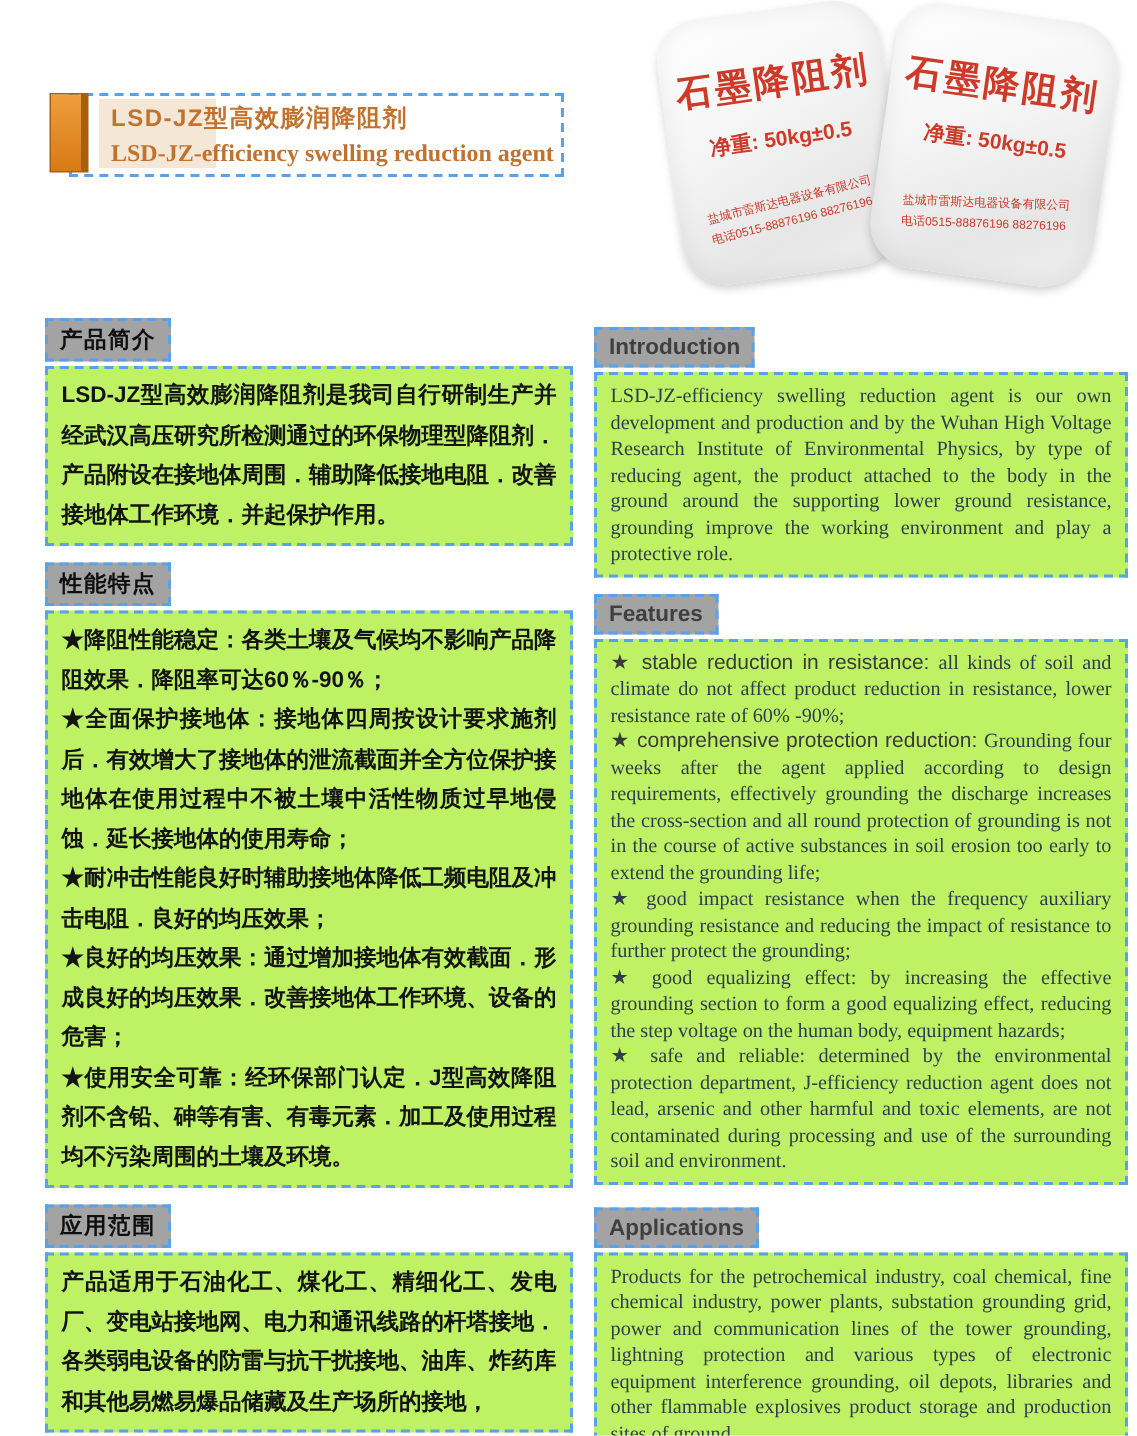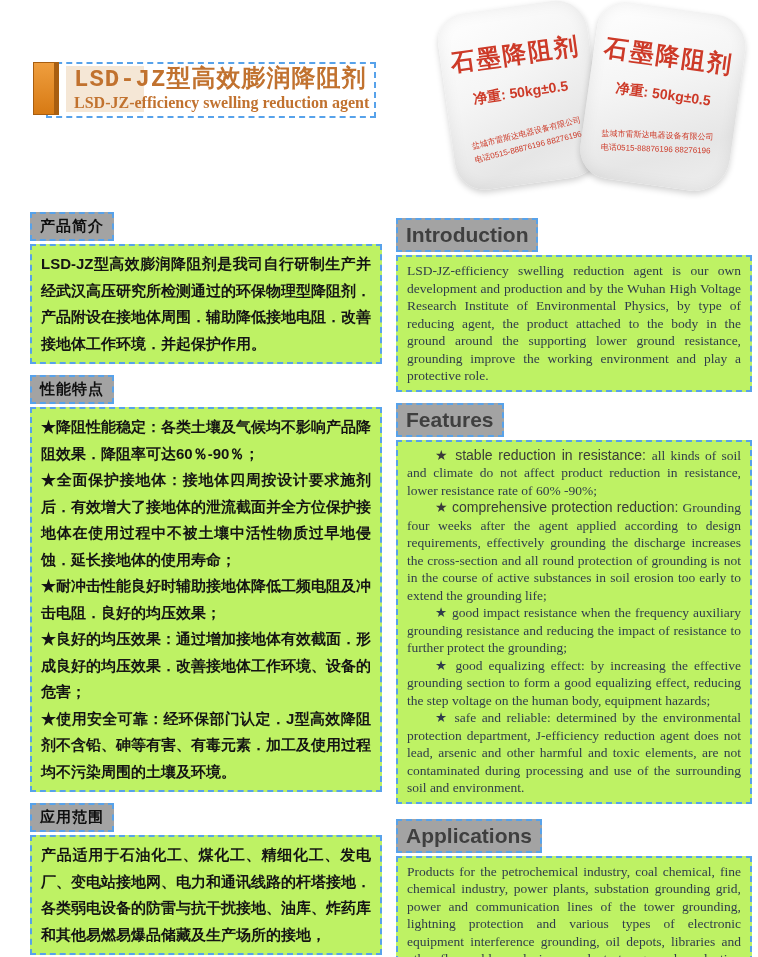--- a/index.html
+++ b/index.html
@@ -29,22 +29,22 @@
     background:#f5e7d6;z-index:1;
   }
   .header-accent-square{
     position:absolute;left:33px;top:62px;width:26px;height:53px;
     background:linear-gradient(180deg,#ef9e3e 0%,#d77a14 100%);
     border:1px solid #a85e10;border-right:5px solid #a85e10;
     z-index:3;
   }
   .page-title{
     position:relative;z-index:2;
-    font-size:24px;font-weight:bold;color:var(--orange);
-    letter-spacing:1px;line-height:26px;white-space:nowrap;font-family:Liberation Mono, monospace;
+    font-size:16px;font-weight:bold;color:var(--orange);
+    letter-spacing:1px;line-height:26px;white-space:nowrap;
   }
   .page-subtitle{
     position:relative;z-index:2;
     font-family:"Liberation Serif",serif;
     font-size:16px;font-weight:bold;color:var(--orange);
     line-height:20px;white-space:nowrap;
   }
 
   
   .photo{position:absolute;left:430px;top:0;width:328px;height:200px;}
@@ -67,40 +67,40 @@
   .col{position:absolute;}
   .col-left{left:30px;top:212px;width:352px;}
   .col-right{left:396px;top:218px;width:356px;}
 
   .sec-heading{
     display:inline-block;border:2px dashed var(--blue);
     background:#a3a3a3;padding:3px 8px;margin:0 0 3px 0;
     font-weight:bold;position:relative;z-index:2;
   }
   .sec-heading.cn{font-size:15px;color:#0f0f0f;letter-spacing:1px;}
-  .sec-heading.en{font-size:21px;color:#3f3f3f;font-family:"Liberation Sans",sans-serif;}
+  .sec-heading.en{font-size:15px;color:#3f3f3f;font-family:"Liberation Sans",sans-serif;}
 
   .sec-body{
     border:2px dashed var(--blue);background:#bef264;
     padding:5px 9px;margin:0 0 11px 0;text-align:justify;
   }
   .sec-body.cn{
     font-size:15px;font-weight:bold;color:var(--cn-text);
     line-height:26.5px;
   }
   .sec-body.en{
     font-family:"Liberation Serif",serif;
     font-size:13.5px;color:var(--en-text);line-height:17.5px;
   }
   .sec-body p{margin:0;}
   .gap-md{margin-bottom:11px;}
   .gap-lg{margin-bottom:15px;}
   .lead-sans{
     font-family:"Liberation Sans",sans-serif;
-    font-size:14px;color:#3a3a3a;margin-left:28px;
+    font-size:14px;color:#3a3a3a;
   }
 </style>
 </head>
 <body>
 
 <div class="page">
 
   <div class="header-watermark"></div>
   <div class="header-accent-square"></div>
   <div class="header-box">

